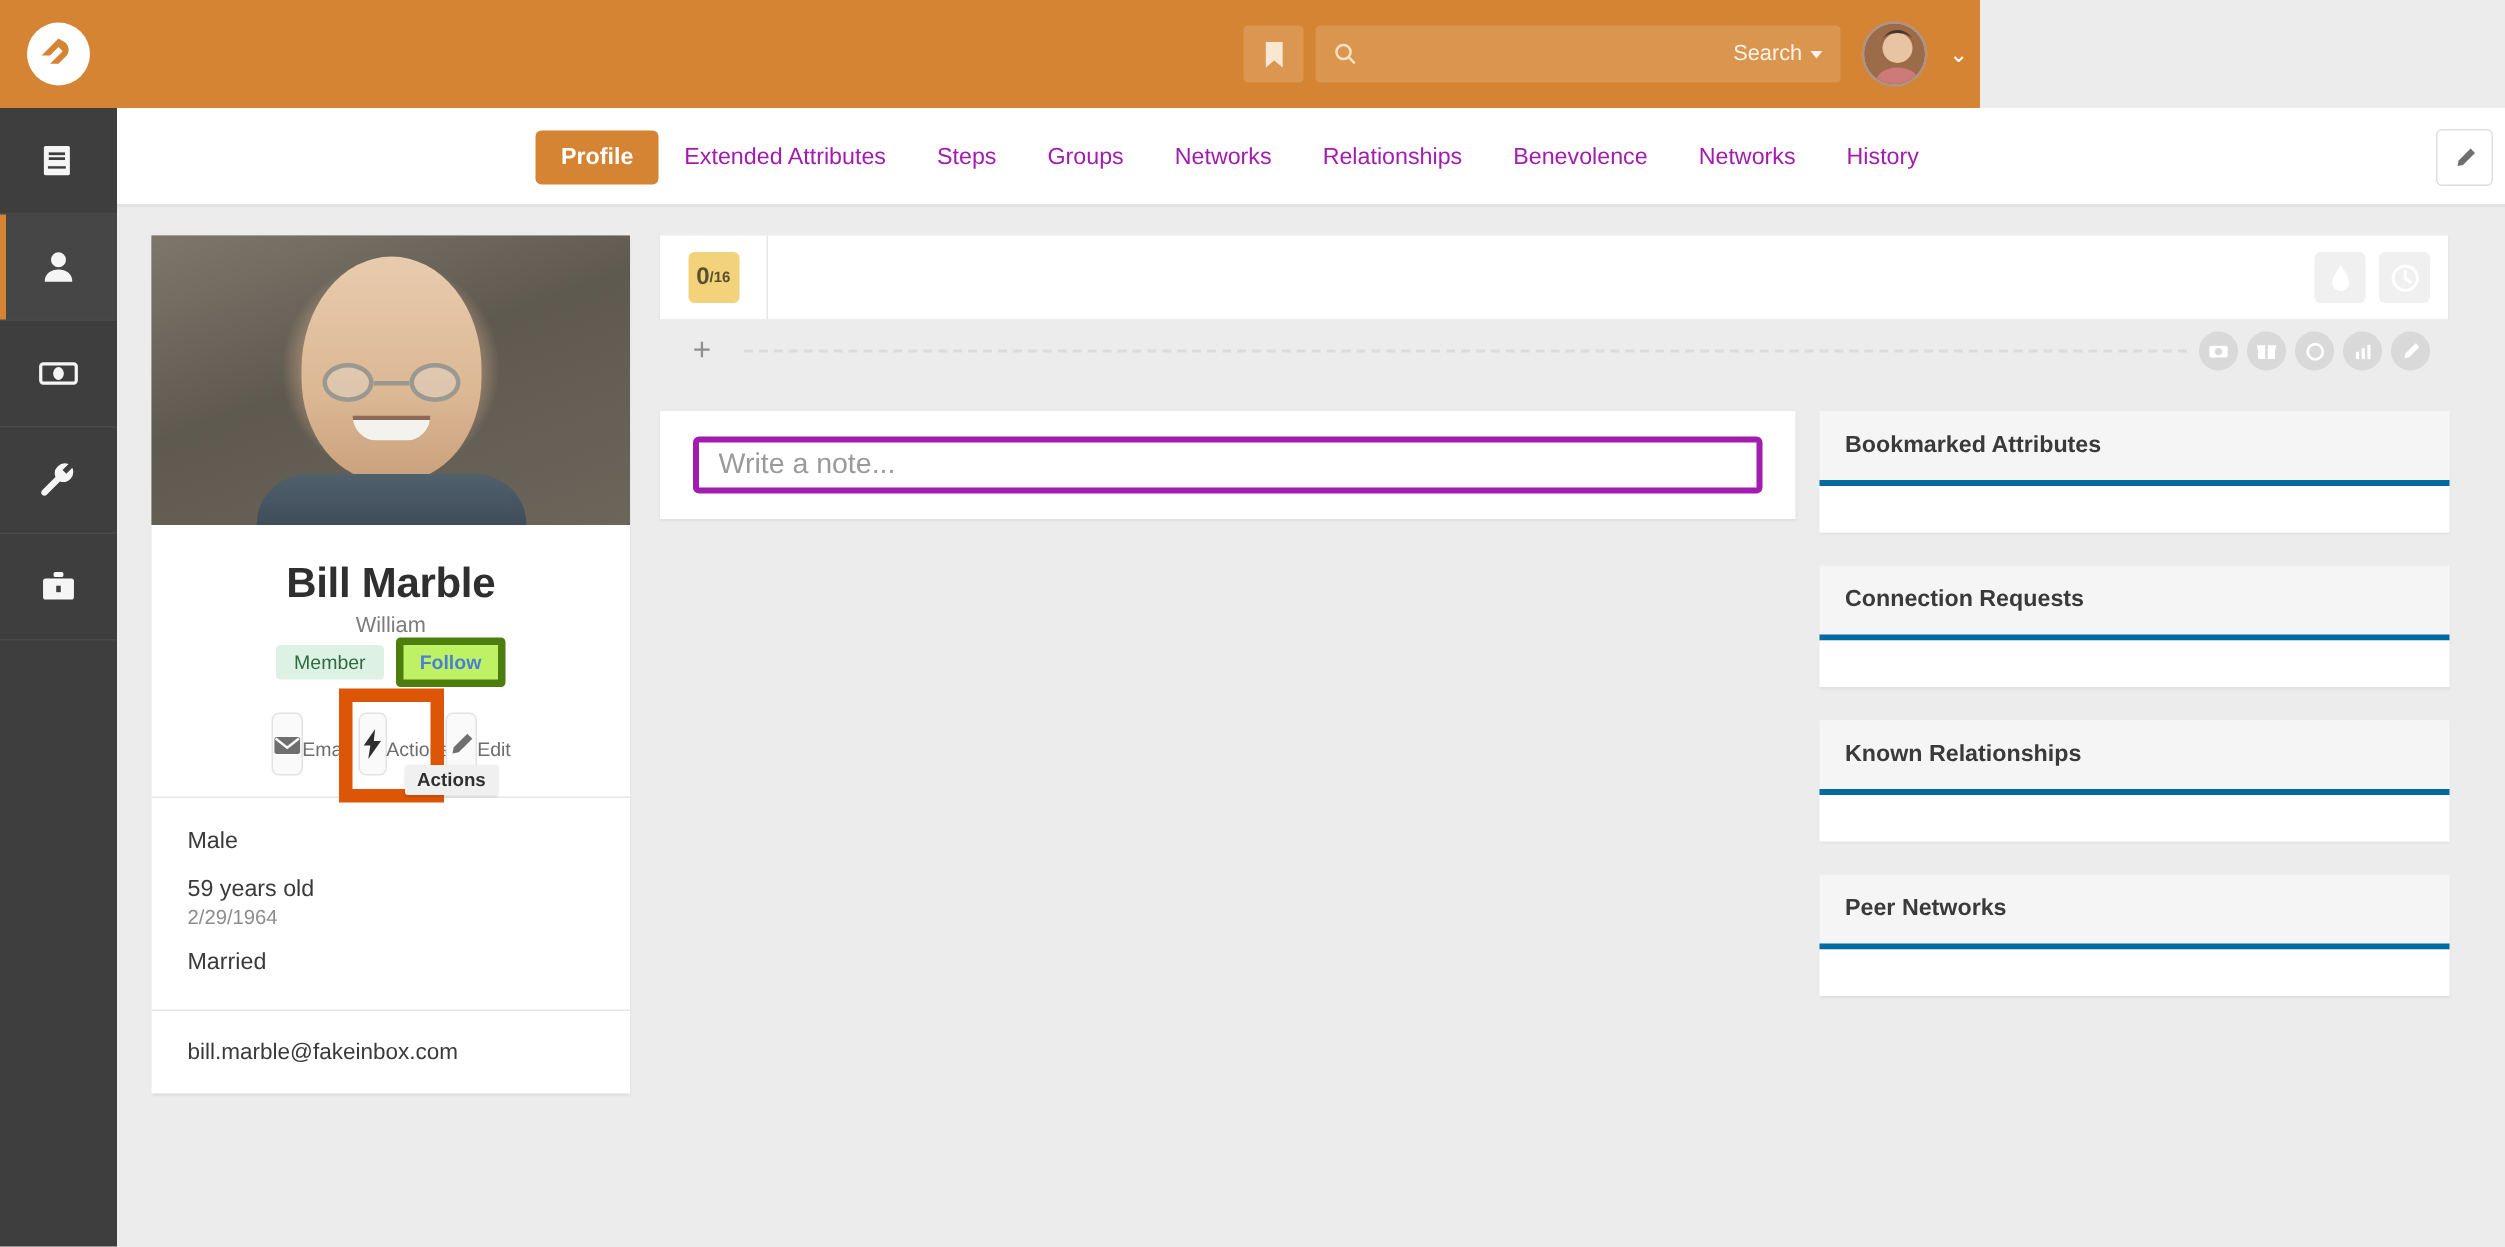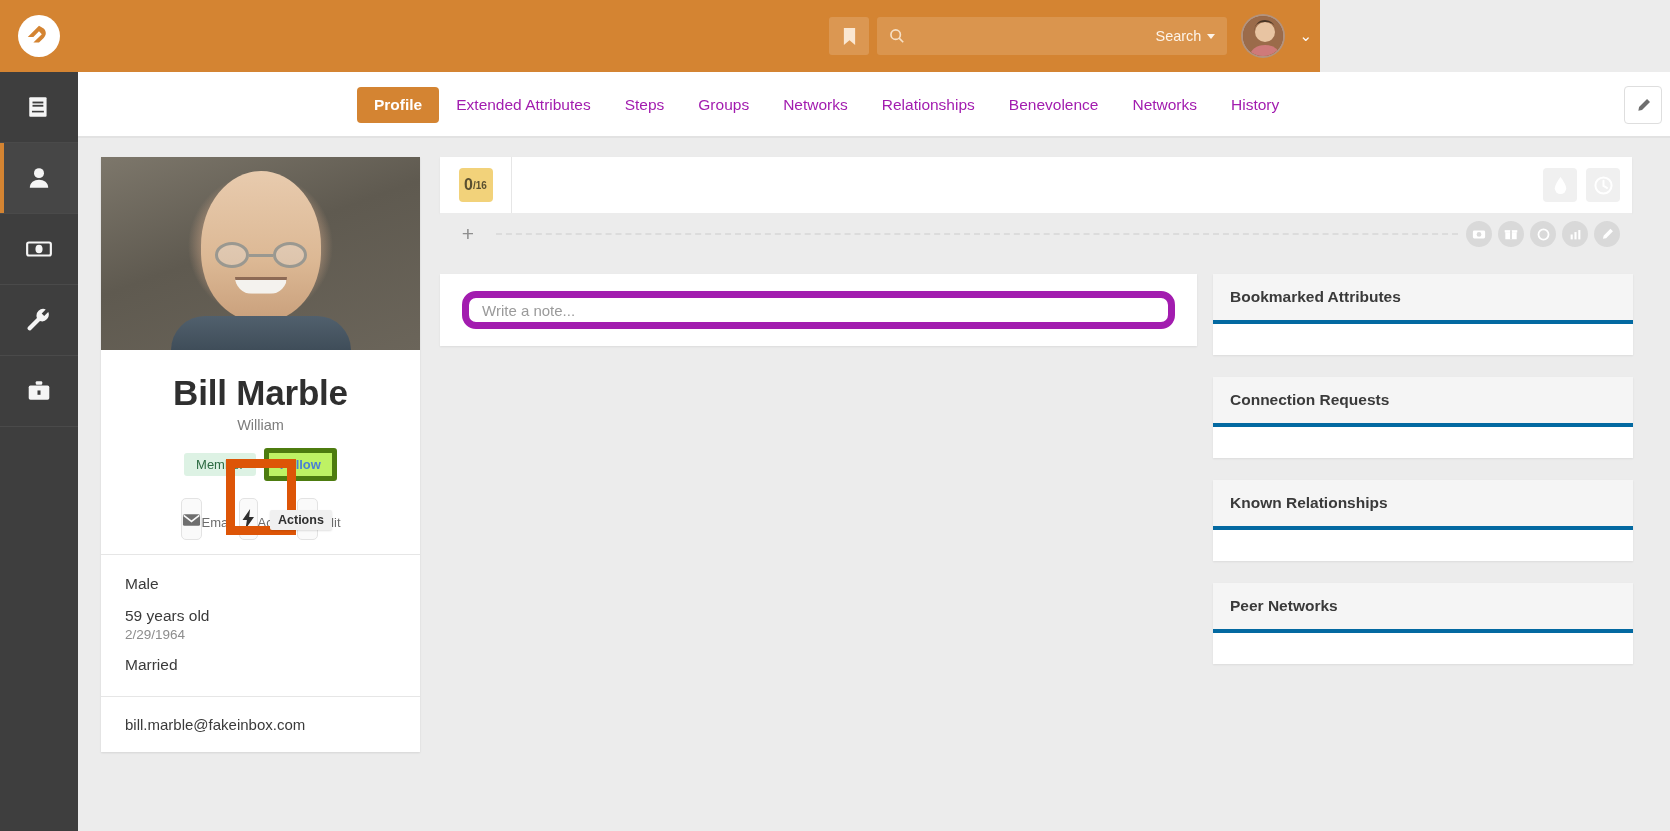--- a/index.html
+++ b/index.html
@@ -125,28 +125,28 @@
     position:absolute; top:62%; left:50%; margin-left:-26px;
     width:52px; height:17px; background:#f4f2ee; border-radius: 0 0 26px 26px;
     border-top: 3px solid #8d6a55;
   }
   .ph-shirt {
     position:absolute; bottom:0; left:50%; margin-left:-90px; width:180px; height:34px;
     background: linear-gradient(180deg,#51606d,#3f4d59); border-radius: 40px 40px 0 0;
   }
 
   .person-name {
-    text-align: center; font-size: 35px; font-weight: 700;
+    text-align: center; font-size: 28px; font-weight: 700;
     color: #2f2f2f; margin-top: 23px; letter-spacing: -0.2px;
   }
   .person-nick {
     text-align: center; font-size: 14.5px; color: #7c7c7c; margin-top: 4px;
   }
   .tag-row {
-    display: flex; justify-content: center; align-items: center; gap: 8px; margin-top: 15px;
+    display: flex; justify-content: center; align-items: center; gap: 8px; 
   }
   .tag-member {
     background: #ddf2e4; color: #2d6b42; font-size: 13px;
     padding: 4px 12px; border-radius: 3px;
   }
   .btn-follow {
     background: #bef264; border: 5px solid #4d7c0f; color: #4a7fd6;
     font-size: 13px; padding: 4px 11px; border-radius: 3px; cursor: pointer; font-weight: bold;
   }
 
@@ -229,22 +229,22 @@
   .badge2-icon svg { fill: #fff; }
 
   
   .note-card {
     position: absolute; left: 440px; top: 274px;
     width: 757px; height: 72px; background: #fff;
     box-shadow: 0 1px 2px rgba(0,0,0,0.07);
     display:flex; align-items:center; padding: 0 22px;
   }
   .note-input {
-    width: 100%; height: 38px; border: 7px solid #a21caf; border-radius: 14px;
-    background:#fff; padding: 0 13px; font-size: 15px; color:#6f6f6f;
+    width: 100%; height: 38px; border: 4px solid #a21caf; border-radius: 4px;
+    background:#fff; padding: 0 13px; font-size: 19px; color:#6f6f6f;
     font-family: "Liberation Sans", sans-serif; outline: none;
   }
   .note-input::placeholder { color: #9a9a9a; }
 
   
   .right-col { position: absolute; left: 1213px; top: 274px; width: 420px; }
   .panel { margin-bottom: 22px; box-shadow: 0 1px 2px rgba(0,0,0,0.07); }
   .panel-head {
     background: #f5f5f5; border-bottom: 4px solid #0369a1;
     padding: 14px 17px; font-size: 15.5px; font-weight: 700; color: #3a3a3a;

